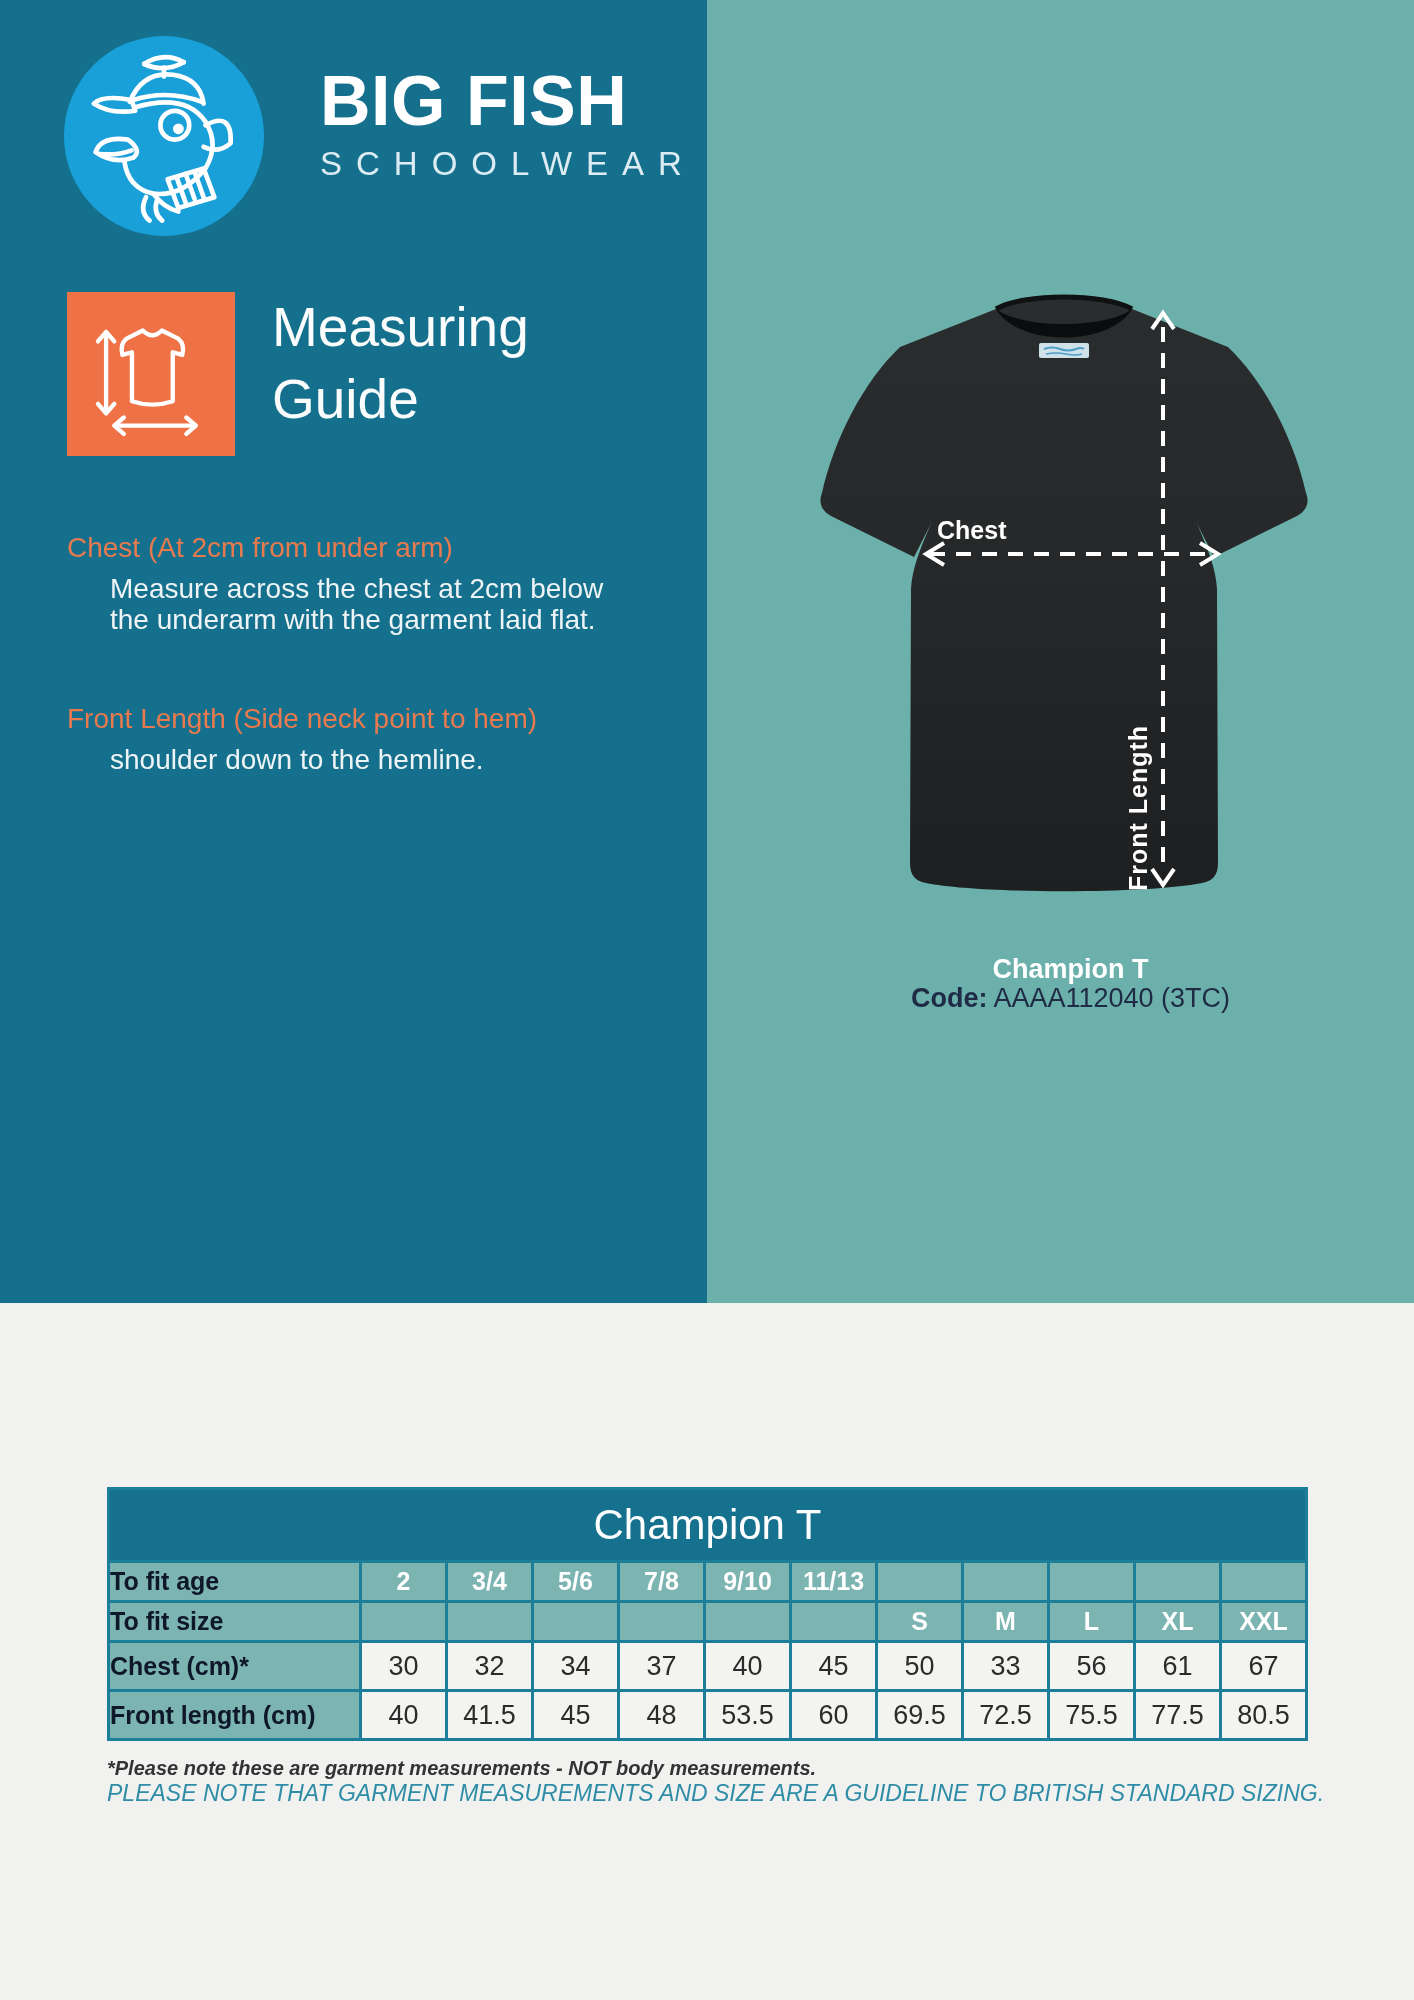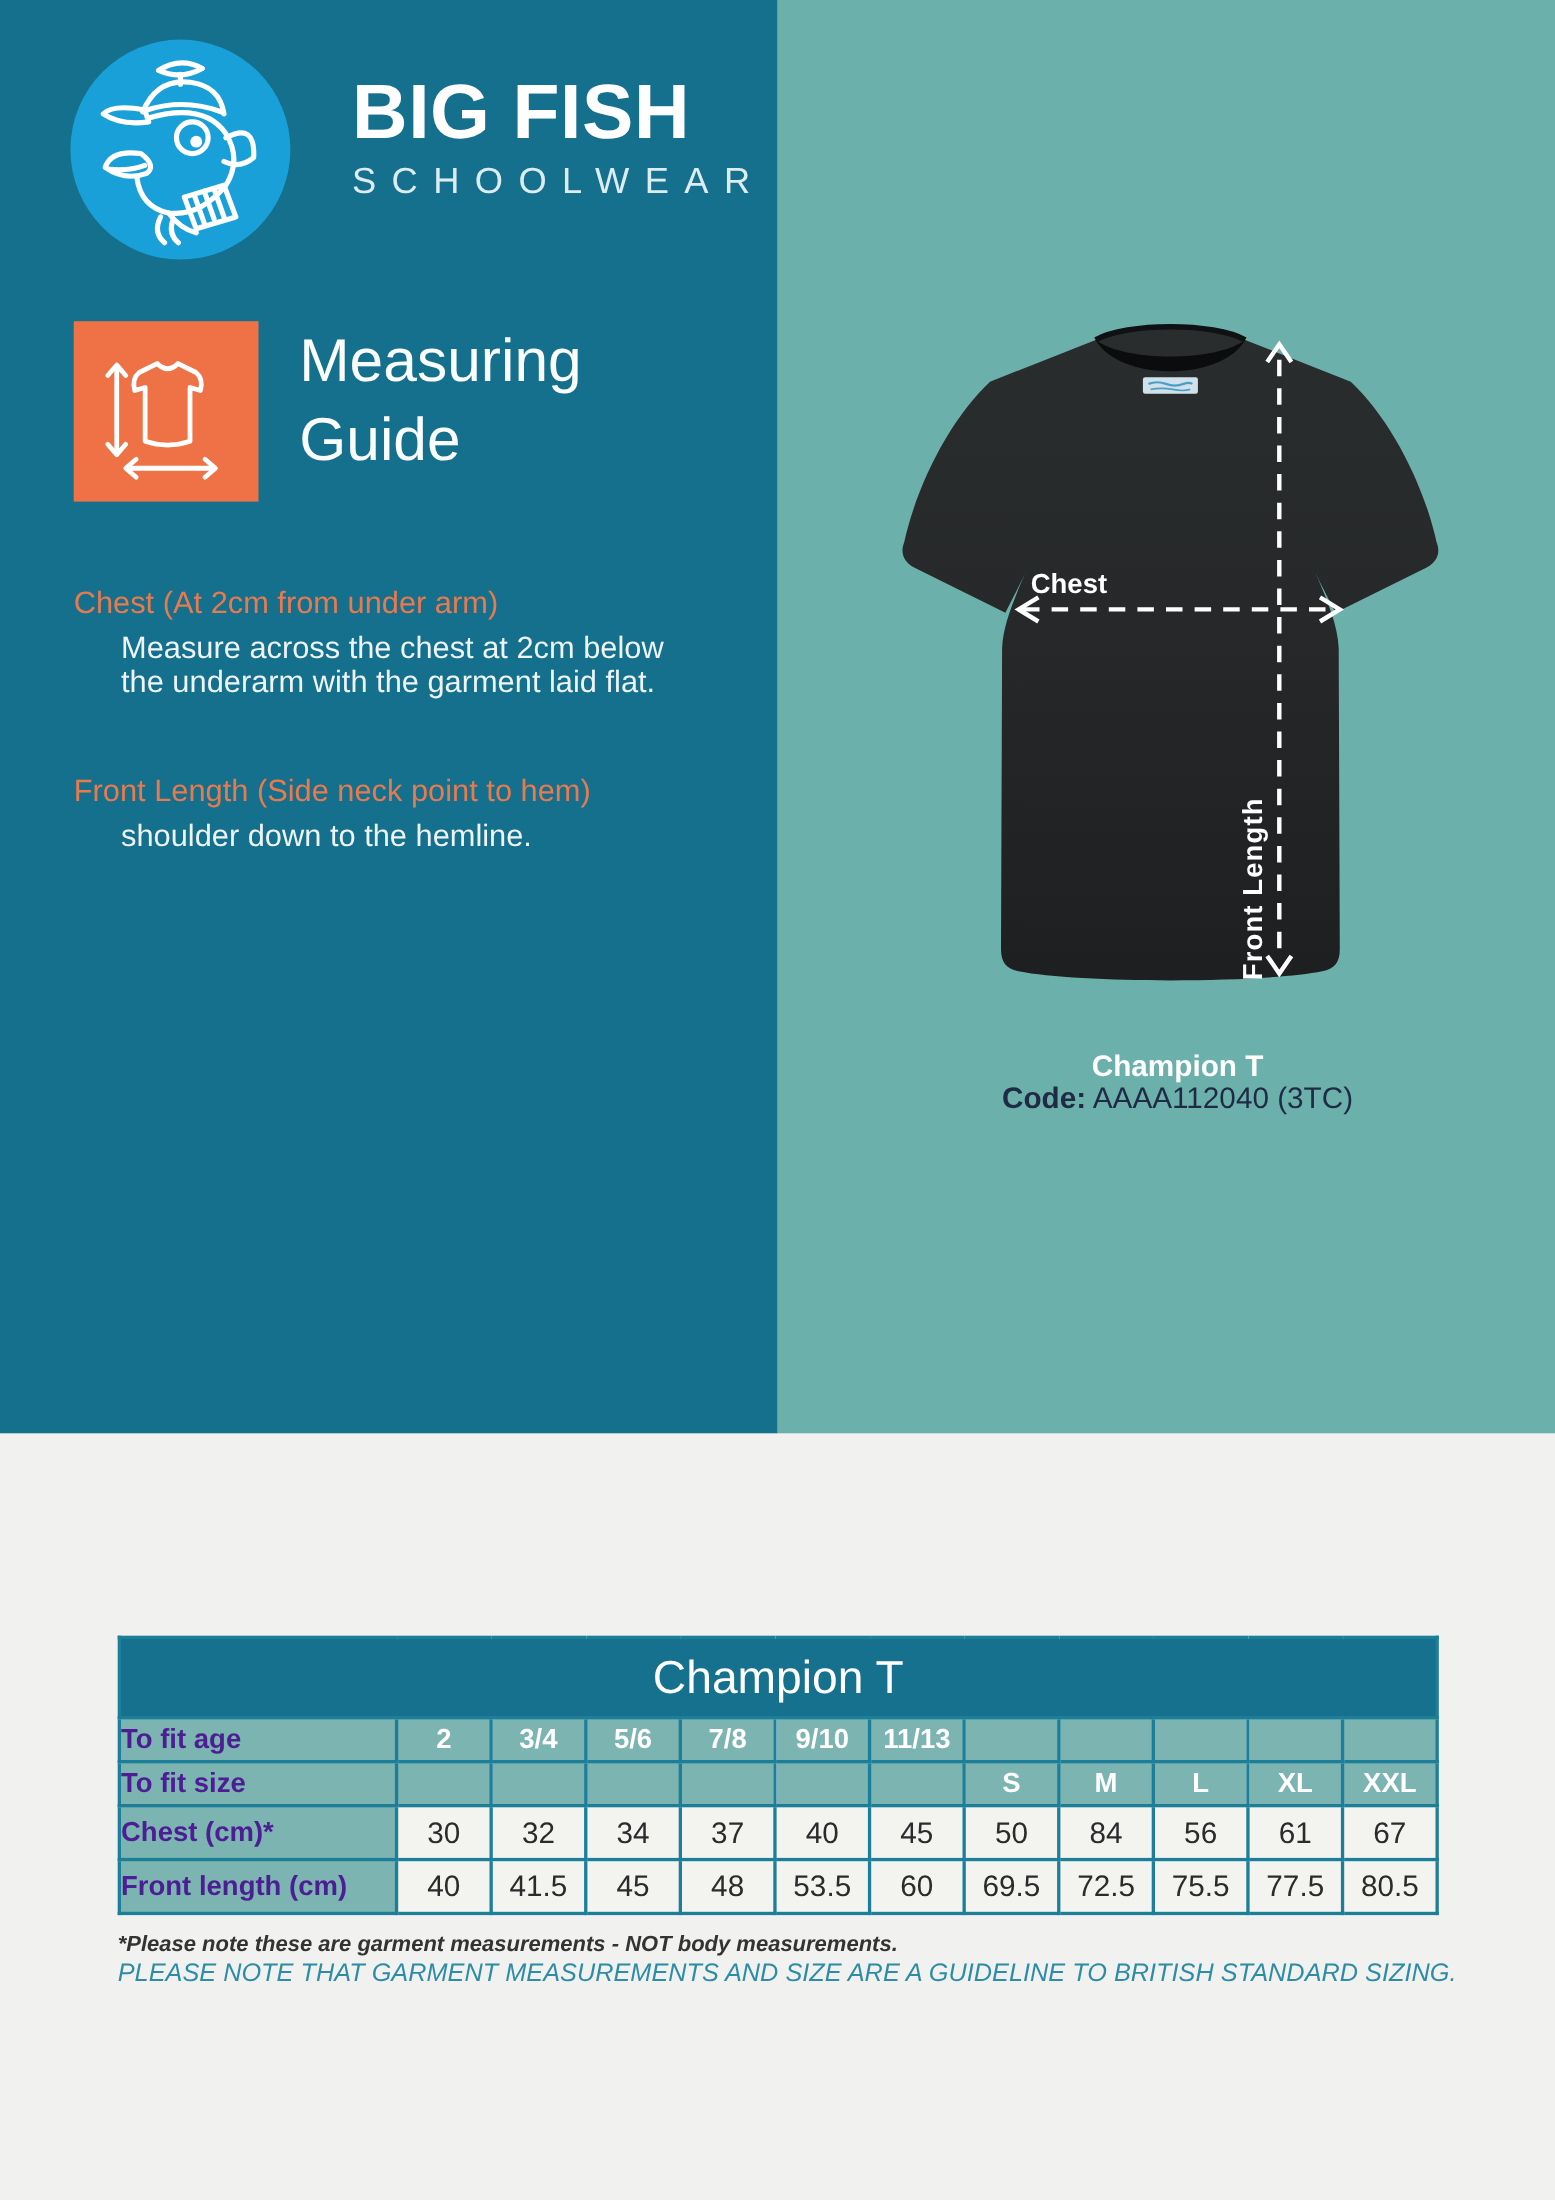--- a/index.html
+++ b/index.html
@@ -34,21 +34,21 @@
   .fig-caption{left:717px;top:955px;width:707px;text-align:center;font-size:27px;line-height:28px;}
   .fig-name{color:#ffffff;font-weight:bold;}
   .fig-code{color:var(--c-navy,#1f2a44);margin-top:1px;}
   .fig-code b{font-weight:bold;}
 
   
   .table-wrap{left:107px;top:1487px;width:1200px;}
   table.size{border-collapse:collapse;width:1200px;table-layout:fixed;}
   table.size td,table.size th{border:3px solid var(--c-table_border,#1c7e99);padding:0;overflow:hidden;white-space:nowrap;}
   .t-header{background:var(--c-table_header_teal,#15718e);color:#fff;font-size:42px;font-weight:400;text-align:center;height:70px;}
-  td.lbl{background:var(--c-cell_teal,#7cb4b1);color:#4c1d95;font-weight:bold;font-size:25px;text-align:left;padding-left:12px;}
+  td.lbl{background:var(--c-cell_teal,#7cb4b1);color:#0f172a;font-weight:bold;font-size:25px;text-align:left;padding-left:12px;}
   td.vteal{background:var(--c-cell_teal,#7cb4b1);color:#fff;font-weight:bold;font-size:25px;text-align:center;}
   td.vlight{background:var(--c-cell_light,#f3f4f0);color:#2b2b2b;font-weight:400;font-size:27px;text-align:center;}
   tr.h40 td{height:37px;}
   tr.h49 td{height:46px;}
 
   
   .footnotes{left:107px;top:1757px;width:1220px;}
   .fn1{font-size:20px;font-weight:bold;font-style:italic;color:#333333;}
   .fn2{font-size:23px;font-style:italic;color:var(--c-footnote_teal,#2e8ca6);}
 
@@ -225,21 +225,21 @@
       </tr>
       <tr class="h49">
         <td class="lbl">Chest (cm)*</td>
         <td class="vlight">30</td>
         <td class="vlight">32</td>
         <td class="vlight">34</td>
         <td class="vlight">37</td>
         <td class="vlight">40</td>
         <td class="vlight">45</td>
         <td class="vlight">50</td>
-        <td class="vlight">84</td>
+        <td class="vlight">33</td>
         <td class="vlight">56</td>
         <td class="vlight">61</td>
         <td class="vlight">67</td>
       </tr>
       <tr class="h49">
         <td class="lbl">Front length (cm)</td>
         <td class="vlight">40</td>
         <td class="vlight">41.5</td>
         <td class="vlight">45</td>
         <td class="vlight">48</td>

